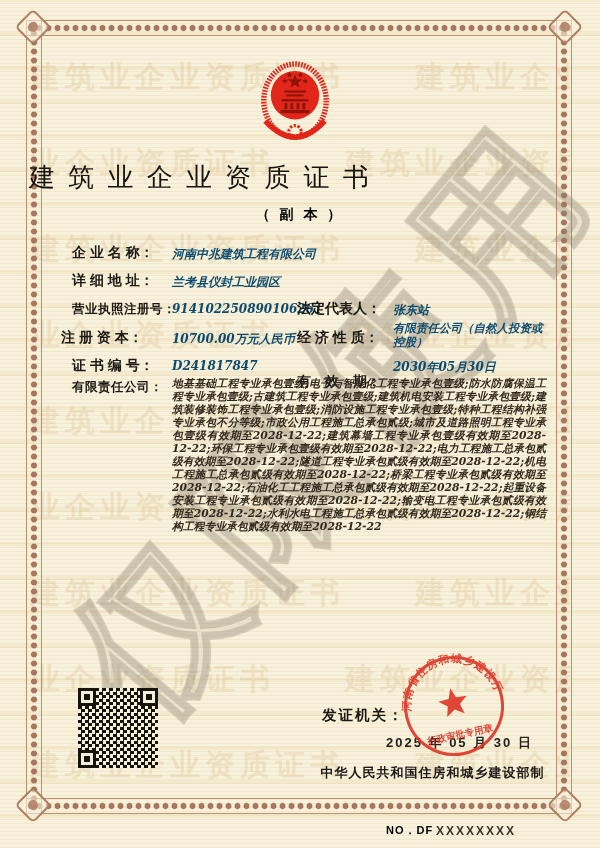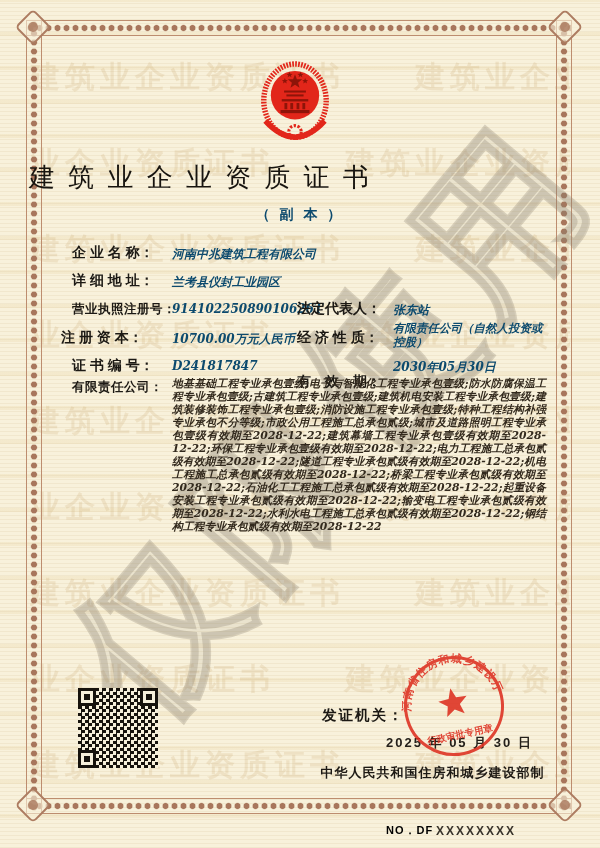--- a/index.html
+++ b/index.html
@@ -53,21 +53,21 @@
     font-family:"DejaVu Serif",serif;
   }
   
   .emblem{position:absolute;left:256px;top:60px;width:78px;height:86px;z-index:2;}
   .title{
     position:absolute;left:0;right:0;top:160px;z-index:2;text-align:left;
     font-size:26px;font-weight:normal;letter-spacing:3px;color:#17140f;margin-left:29px;
   }
   .subtitle{
     position:absolute;left:0;right:0;top:206px;z-index:2;text-align:center;
-    font-size:14px;font-weight:bold;letter-spacing:3px;color:#0c4a6e;
+    font-size:14px;font-weight:bold;letter-spacing:3px;color:#000000;
   }
   
   .lbl{position:absolute;z-index:2;font-weight:bold;color:#1c1914;white-space:nowrap;font-size:14px;}
   .lbl.narrow{font-size:12.5px;letter-spacing:.5px;}
   .val{
     position:absolute;z-index:2;font-size:12px;color:#0c4a6e;white-space:nowrap;
     font-style:italic;font-weight:bold;font-family:"DejaVu Serif",serif;
   }
   .val.wrap{white-space:normal;width:158px;line-height:14px;font-size:11.5px;}
   .qual{

